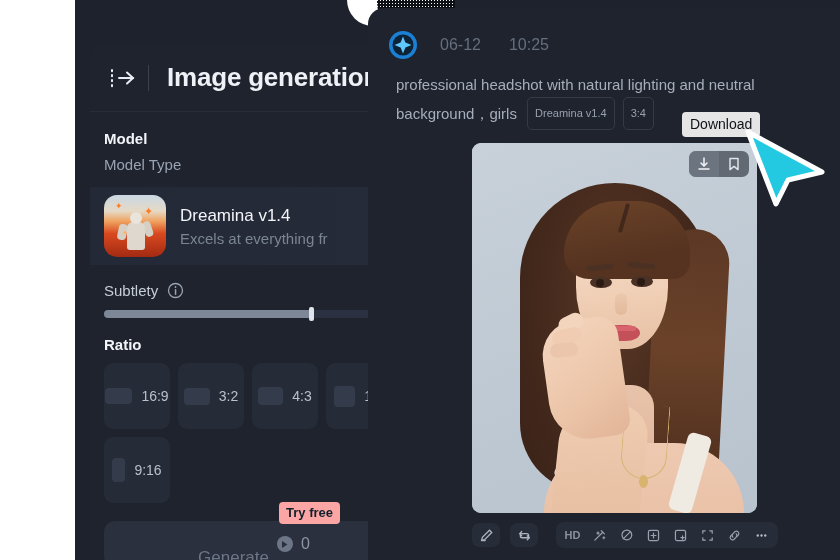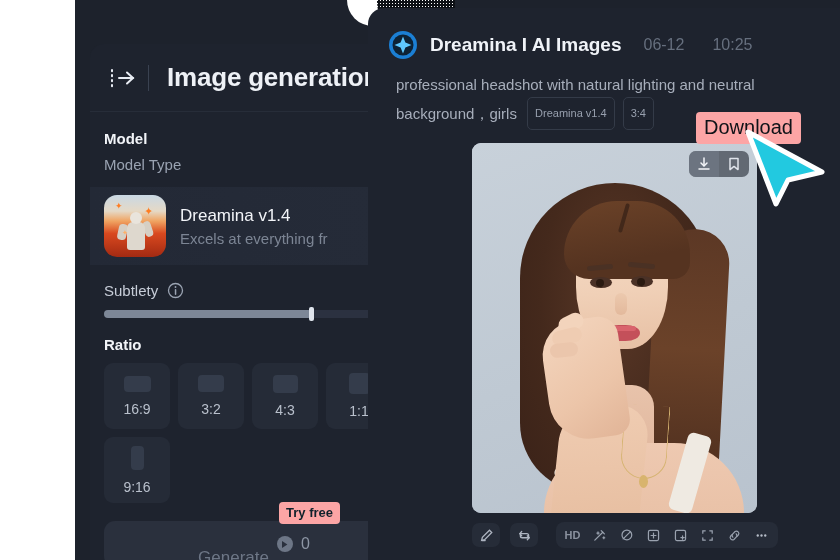--- a/index.html
+++ b/index.html
@@ -121,21 +121,21 @@
   }
 
   
   .ratio-label { font-size: 15px; font-weight: bold; color: #f2f4f8; padding: 18px 0 0 14px; }
   .ratio-grid {
     display: grid; grid-template-columns: repeat(4, 66px);
     gap: 8px; padding: 10px 0 0 14px;
   }
   .ratio-cell {
     width: 66px; height: 66px; border-radius: 9px; background: #252b37;
-    display: flex; flex-direction: column; align-items: center; justify-content: center;
+    display: flex; flex-direction: row; align-items: center; justify-content: center;
     gap: 9px;
   }
   .ratio-cell .box { background: #343c4b; border-radius: 4px; }
   .r169 .box { width: 27px; height: 16px; }
   .r32  .box { width: 26px; height: 17px; }
   .r43  .box { width: 25px; height: 18px; }
   .r11  .box { width: 21px; height: 21px; }
   .r23  .box { width: 15px; height: 23px; }
   .r916 .box { width: 13px; height: 24px; }
   .ratio-cell .lbl { font-size: 14px; color: #b9c0cc; }
@@ -274,23 +274,23 @@
     position: absolute; right: 8px; top: 8px;
     display: flex; background: rgba(60,66,76,0.72); border-radius: 7px;
     overflow: hidden;
   }
   .img-act {
     width: 30px; height: 26px; display:flex; align-items:center; justify-content:center;
   }
   .img-act.dl { background: rgba(112,120,132,0.75); }
 
   .tooltip {
-    position: absolute; left: 696px; top: 112px;
-    background: #fca5a5; color: #0e1217;
-    font-size: 20px; padding: 4px 8px 5px 8px; border-radius: 4px;
+    position: absolute; left: 682px; top: 112px;
+    background: #e5e5e5; color: #0e1217;
+    font-size: 14px; padding: 4px 8px 5px 8px; border-radius: 4px;
     white-space: nowrap; z-index: 30;
   }
 
   
   .tools { display: flex; align-items: center; gap: 10px; padding: 9px 0 0 104px; }
   .tool-btn {
     width: 28px; height: 24px; border-radius: 7px; background: #262c38;
     display:flex; align-items:center; justify-content:center;
   }
   .tool-group {
@@ -417,21 +417,20 @@
   <div class="right-card">
 
     <div class="rc-head">
       <span class="brand-logo">
         <svg width="30" height="30" viewBox="0 0 30 30">
           <circle cx="15" cy="15" r="14" fill="#1b7fd4"></circle>
           <circle cx="15" cy="15" r="10.5" fill="#0d2235"></circle>
           <path d="M15 6.5 L17.4 12.6 L23.5 15 L17.4 17.4 L15 23.5 L12.6 17.4 L6.5 15 L12.6 12.6 Z" fill="#5fc8ff"></path>
         </svg>
       </span>
-      <span class="brand-name">Dreamina I AI Images</span>
       <span class="rc-date">06-12</span>
       <span class="rc-time">10:25</span>
     </div>
 
     <div class="prompt">
       <span>professional headshot with natural lighting and neutral background，girls</span>
       <span class="chips">
         <span class="chip">Dreamina v1.4</span>
         <span class="chip">3:4</span>
       </span>

